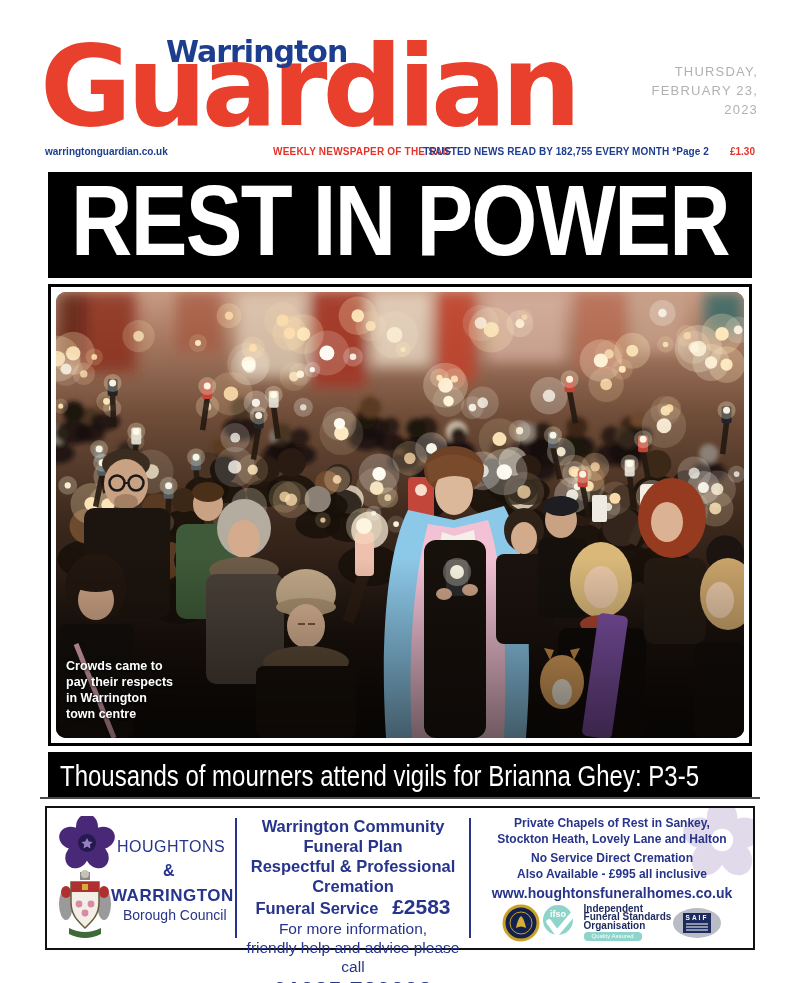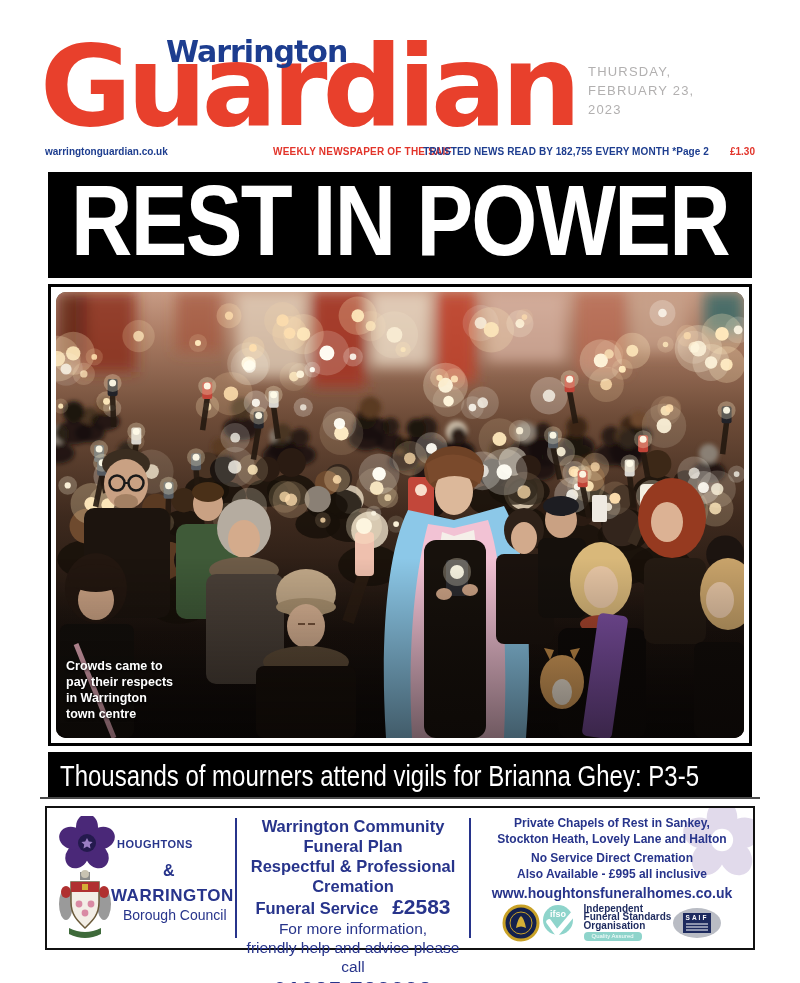--- a/index.html
+++ b/index.html
@@ -4,21 +4,21 @@
 <style>
   html,body{margin:0;padding:0;background:#ffffff;}
   .page{position:relative;width:800px;height:983px;background:#fff;overflow:hidden;
         font-family:"Liberation Sans",sans-serif;}
 
   
   .brand-title{position:absolute;left:40px;top:28px;font-family:"DejaVu Sans",sans-serif;
     font-weight:bold;font-size:112px;line-height:1.05;letter-spacing:-5px;color:#e8402c;}
   .brand-region{position:absolute;left:166px;top:34px;font-family:"DejaVu Sans",sans-serif;
     font-weight:bold;font-size:30px;letter-spacing:-1px;color:#1d3d8f;}
-  .issue-date{position:absolute;right:42px;top:62px;width:170px;text-align:left;
+  .issue-date{position:absolute;right:42px;top:62px;width:170px;text-align:right;
     color:#b2b0b0;font-size:13px;line-height:19px;letter-spacing:1.2px;}
   .info-strip{position:absolute;left:45px;right:45px;top:146px;height:16px;font-size:10px;font-weight:bold;}
   .site-url{position:absolute;left:0;top:0;color:#1d3d8f;}
   .award{position:absolute;left:228px;top:0;color:#e2342a;letter-spacing:.2px;}
   .trust{position:absolute;right:46px;top:0;color:#1d3d8f;letter-spacing:.1px;}
   .price{position:absolute;right:0;top:0;color:#e2342a;}
 
   
   .sheet{position:absolute;left:48px;top:172px;width:704px;}
   .headline-bar{height:106px;background:#000;display:flex;align-items:flex-end;justify-content:center;overflow:hidden;}
@@ -34,21 +34,21 @@
   .strap-text{color:#fff;font-size:30px;font-weight:400;white-space:nowrap;
     transform:scaleX(0.8);transform-origin:left center;}
 
   .rule{position:absolute;left:40px;right:40px;top:797px;height:2px;background:#4a4a4a;}
 
   
   .ad{position:absolute;left:45px;top:806px;width:706px;height:140px;border:2px solid #111;
      background:#fff;display:flex;color:#27348b;}
   .ad-divider{width:2px;background:#27348b;margin:10px 0;}
   .ad-left{width:188px;position:relative;flex:none;}
-  .ad-left .brand1{position:absolute;left:70px;top:30px;font-size:11px;font-weight:bold;letter-spacing:.5px;}
+  .ad-left .brand1{position:absolute;left:70px;top:30px;font-size:16px;font-weight:normal;letter-spacing:.5px;}
   .ad-left .amp{position:absolute;left:116px;top:54px;font-size:16px;font-weight:bold;}
   .ad-left .brand2{position:absolute;left:64px;top:78px;font-size:17px;font-weight:bold;letter-spacing:.5px;}
   .ad-left .brand2sub{position:absolute;left:76px;top:99px;font-size:14px;font-weight:normal;}
   .flower{position:absolute;left:12px;top:8px;}
   .crest{position:absolute;left:12px;top:62px;}
   .ad-mid{width:232px;flex:none;text-align:center;padding-top:8px;}
   .ad-mid .l-bold{font-size:16.5px;font-weight:bold;line-height:20px;}
   .ad-mid .l-price{font-size:16.5px;font-weight:bold;line-height:22px;}
   .ad-mid .l-price .big{font-size:21px;}
   .ad-mid .l-norm{font-size:15.5px;line-height:19px;}

